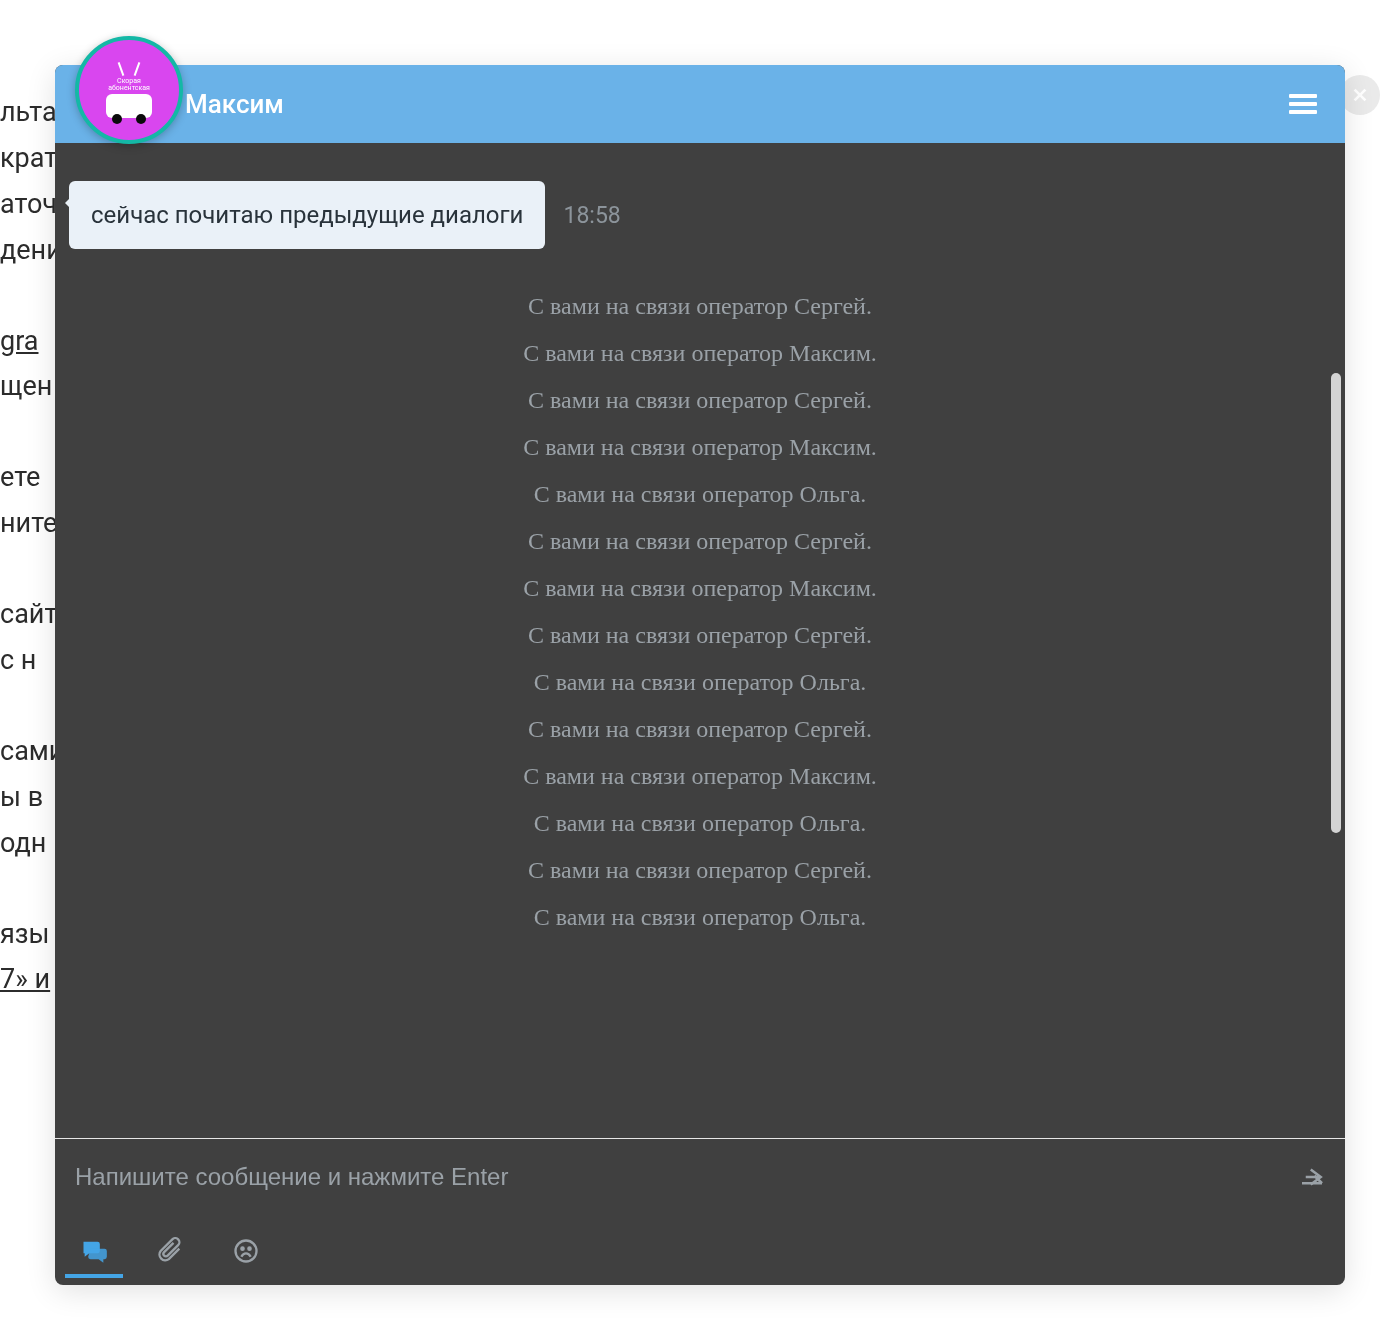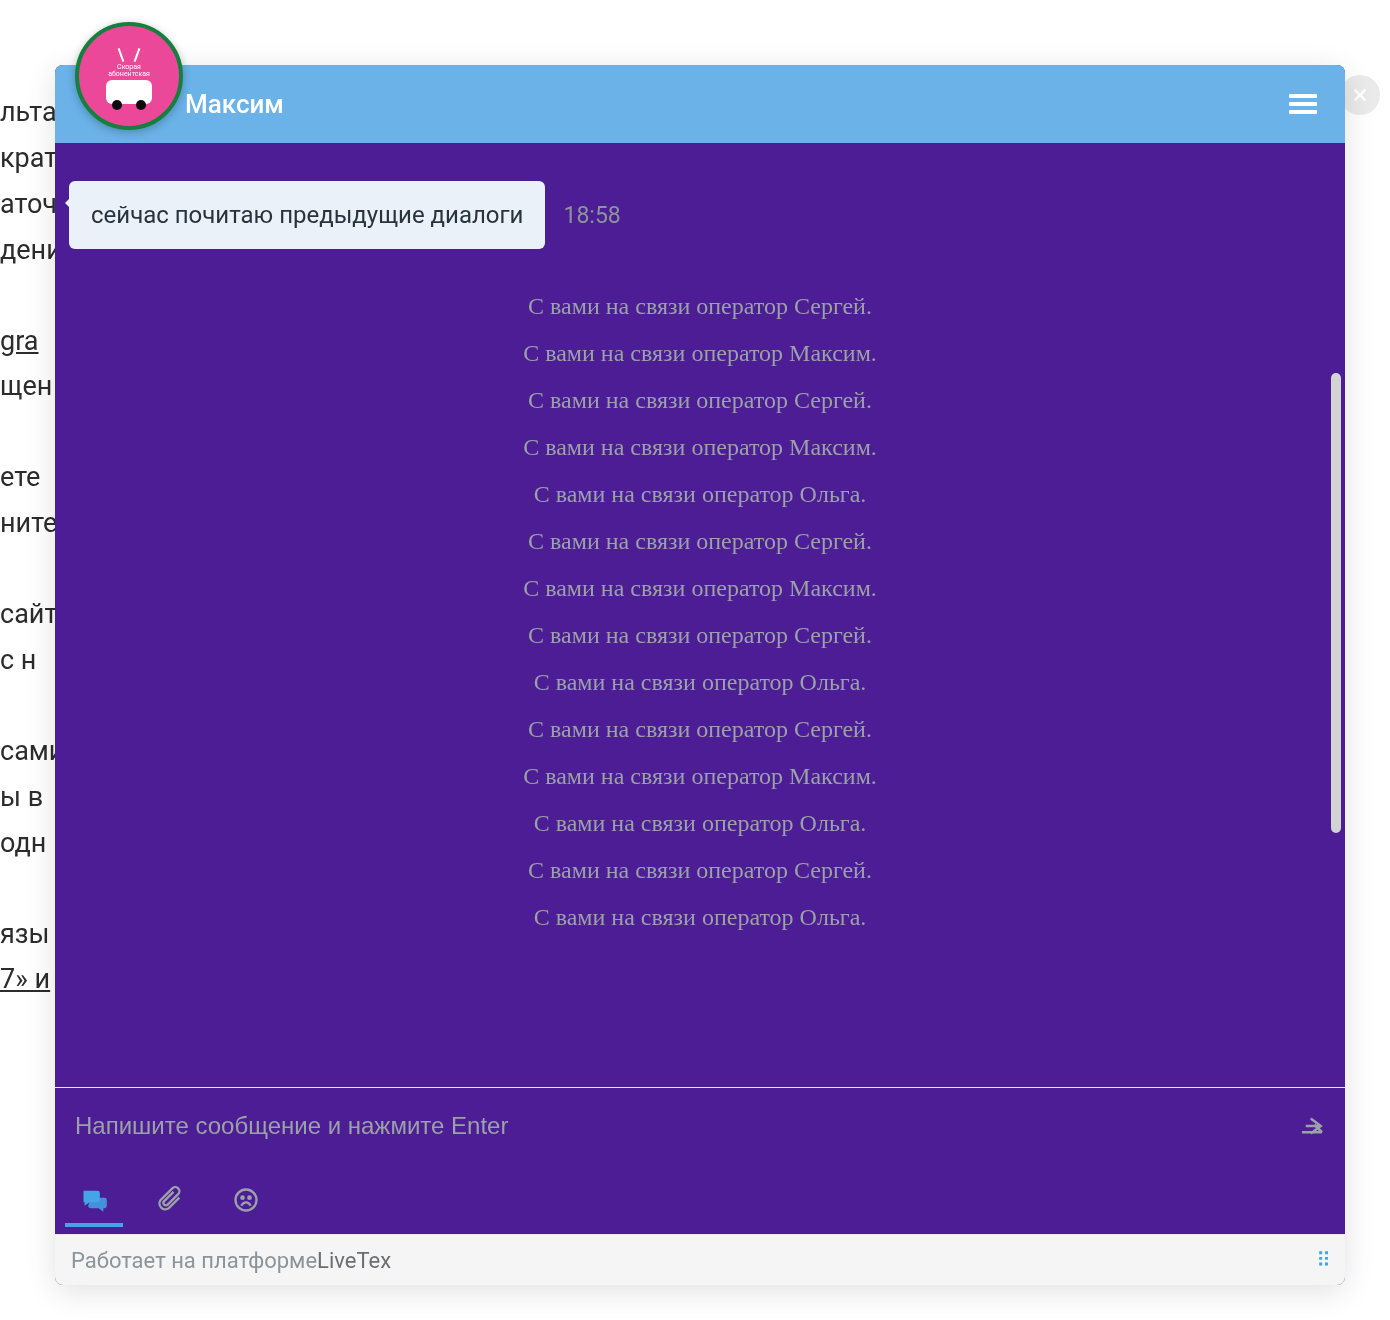--- a/index.html
+++ b/index.html
@@ -5,30 +5,30 @@
   html,body{margin:0;padding:0;width:1390px;height:1320px;font-family:-apple-system,BlinkMacSystemFont,"Segoe UI",Roboto,Helvetica,Arial,sans-serif;background:#ffffff;overflow:hidden;}
   
   .bg-text{position:absolute;left:0;top:6px;bottom:0;width:60px;overflow:hidden;color:#2c2c2c;font-size:27px;line-height:1.7;}
   .bg-text div{white-space:nowrap;margin:0;}
   .bg-text .gap{height:45px;}
   .bg-text .link{text-decoration:underline;}
   
   .close-btn{position:absolute;top:75px;right:10px;width:40px;height:40px;border-radius:50%;background:#eaeaea;display:flex;align-items:center;justify-content:center;cursor:pointer;}
   .close-btn svg{width:18px;height:18px;stroke:#ffffff;stroke-width:3;fill:none;}
   
-  .chat{position:absolute;left:55px;top:65px;width:1290px;height:1220px;border-radius:8px;background:#4c1d95;box-shadow:0 6px 30px rgba(0,0,0,0.12);overflow:hidden;display:flex;flex-direction:column;}
+  .chat{position:absolute;left:55px;top:65px;width:1290px;height:1220px;border-radius:8px;background:#404040;box-shadow:0 6px 30px rgba(0,0,0,0.12);overflow:hidden;display:flex;flex-direction:column;}
   
   .chat-header{background:#6ab2e8;height:78px;display:flex;align-items:center;padding-left:130px;padding-right:20px;color:#ffffff;position:relative;}
   .header-titles{display:flex;flex-direction:column;gap:0px;}
   .header-name{font-size:26px;font-weight:500;}
   .header-role{font-size:22px;font-style:italic;opacity:0.95;}
   .hamburger{margin-left:auto;cursor:pointer;padding:8px;}
   .hamburger div{width:28px;height:4px;background:#ffffff;margin:4px 0;border-radius:1px;}
   
-  .avatar{position:absolute;left:75px;top:22px;width:100px;height:100px;border-radius:50%;background:#ec4899;border:4px solid #15803d;box-shadow:0 2px 8px rgba(0,0,0,0.25);z-index:10;display:flex;align-items:center;justify-content:center;}
+  .avatar{position:absolute;left:75px;top:36px;width:100px;height:100px;border-radius:50%;background:#d946ef;border:4px solid #14b8a6;box-shadow:0 2px 8px rgba(0,0,0,0.25);z-index:10;display:flex;align-items:center;justify-content:center;}
   .avatar-inner{color:#ffffff;font-size:8px;text-align:center;}
   .avatar-inner .van{width:46px;height:24px;background:#ffffff;border-radius:6px;margin:2px auto 0;position:relative;}
   .avatar-inner .van::before,.avatar-inner .van::after{content:"";position:absolute;bottom:-6px;width:10px;height:10px;background:#0b0b0b;border-radius:50%;}
   .avatar-inner .van::before{left:6px;}
   .avatar-inner .van::after{right:6px;}
   .avatar-inner .ant{width:30px;height:14px;margin:0 auto 2px;position:relative;}
   .avatar-inner .ant::before,.avatar-inner .ant::after{content:"";position:absolute;bottom:0;width:2px;height:14px;background:#ffffff;}
   .avatar-inner .ant::before{left:6px;transform:rotate(-20deg);}
   .avatar-inner .ant::after{right:6px;transform:rotate(20deg);}
   
@@ -157,19 +157,14 @@
     <div class="tb-icon">
       <svg viewBox="0 0 24 24" fill="none" stroke="#9aa1a7" stroke-width="2">
           <circle cx="12" cy="12" r="9"></circle>
           <circle cx="9" cy="10" r="1" fill="#9aa1a7"></circle>
           <circle cx="15" cy="10" r="1" fill="#9aa1a7"></circle>
           <path d="M8 17c1-2 3-3 4-3s3 1 4 3"></path>
         </svg>
     </div>
   </div>
 
-  <div class="chat-footer">
-    <span>Работает на платформе </span>
-    <span class="brand">LiveTex</span>
-    <span class="footer-dots">⠿</span>
-  </div>
 
 </div>
 
 </body></html>

